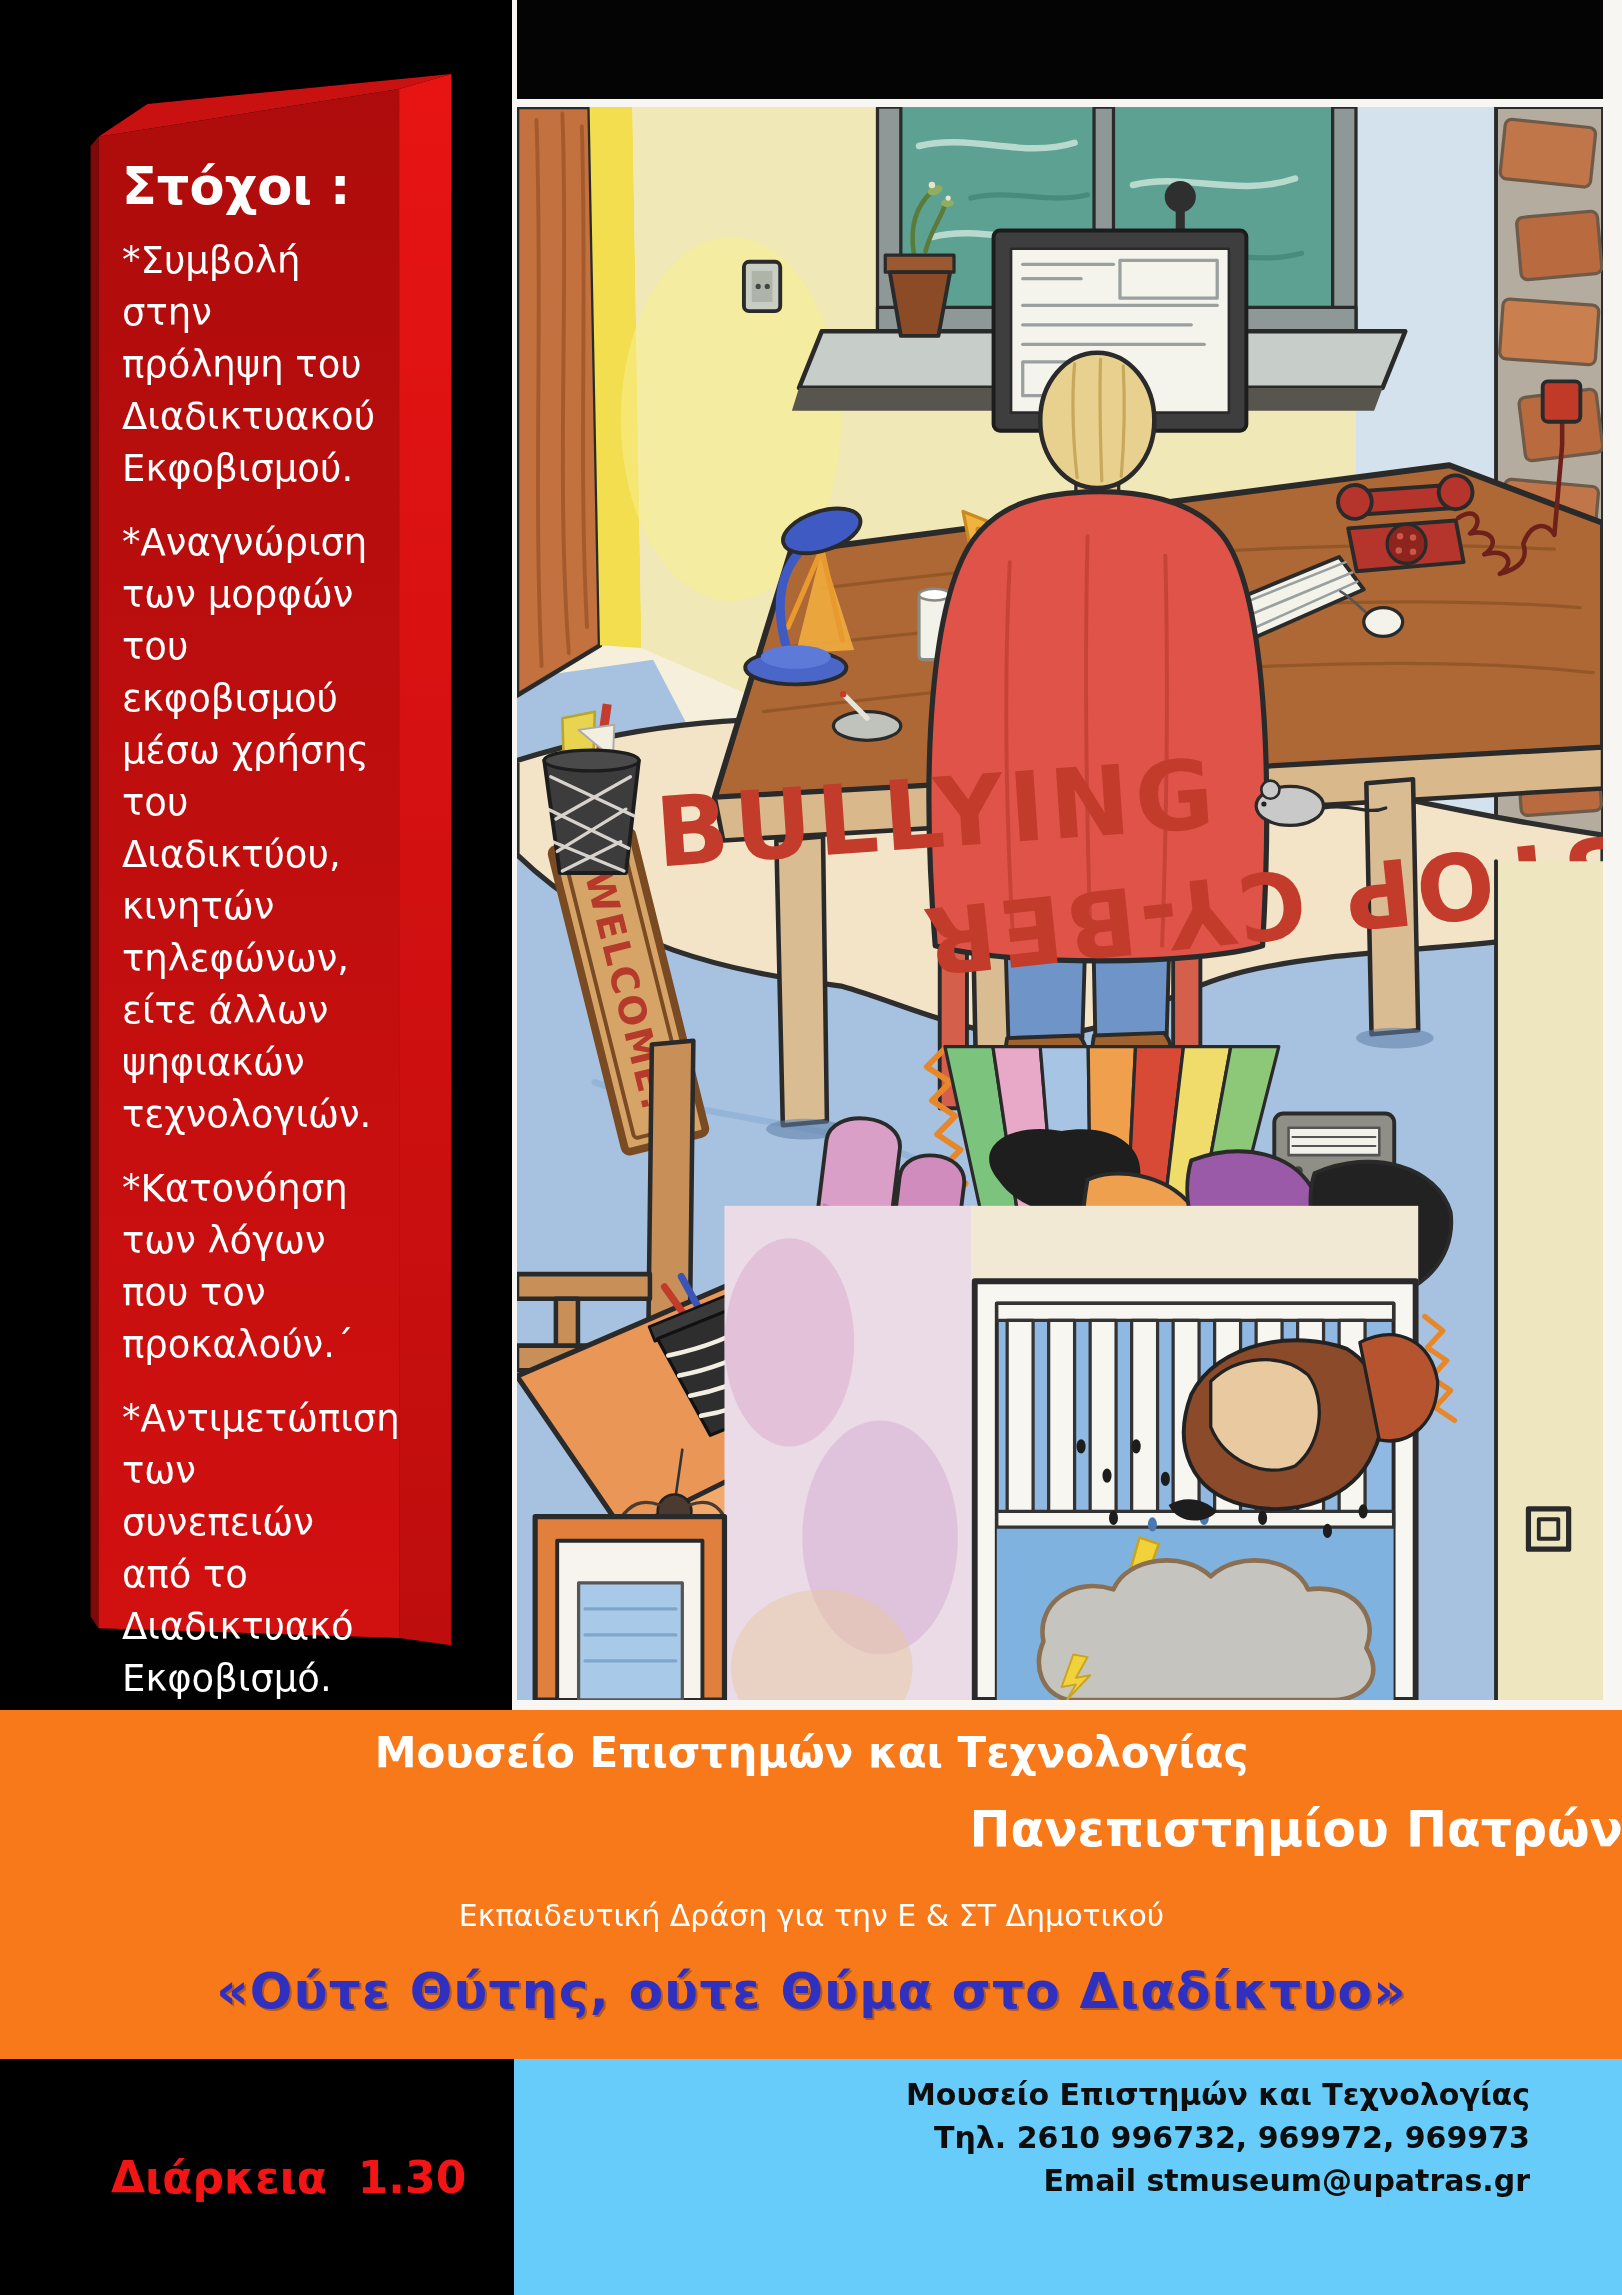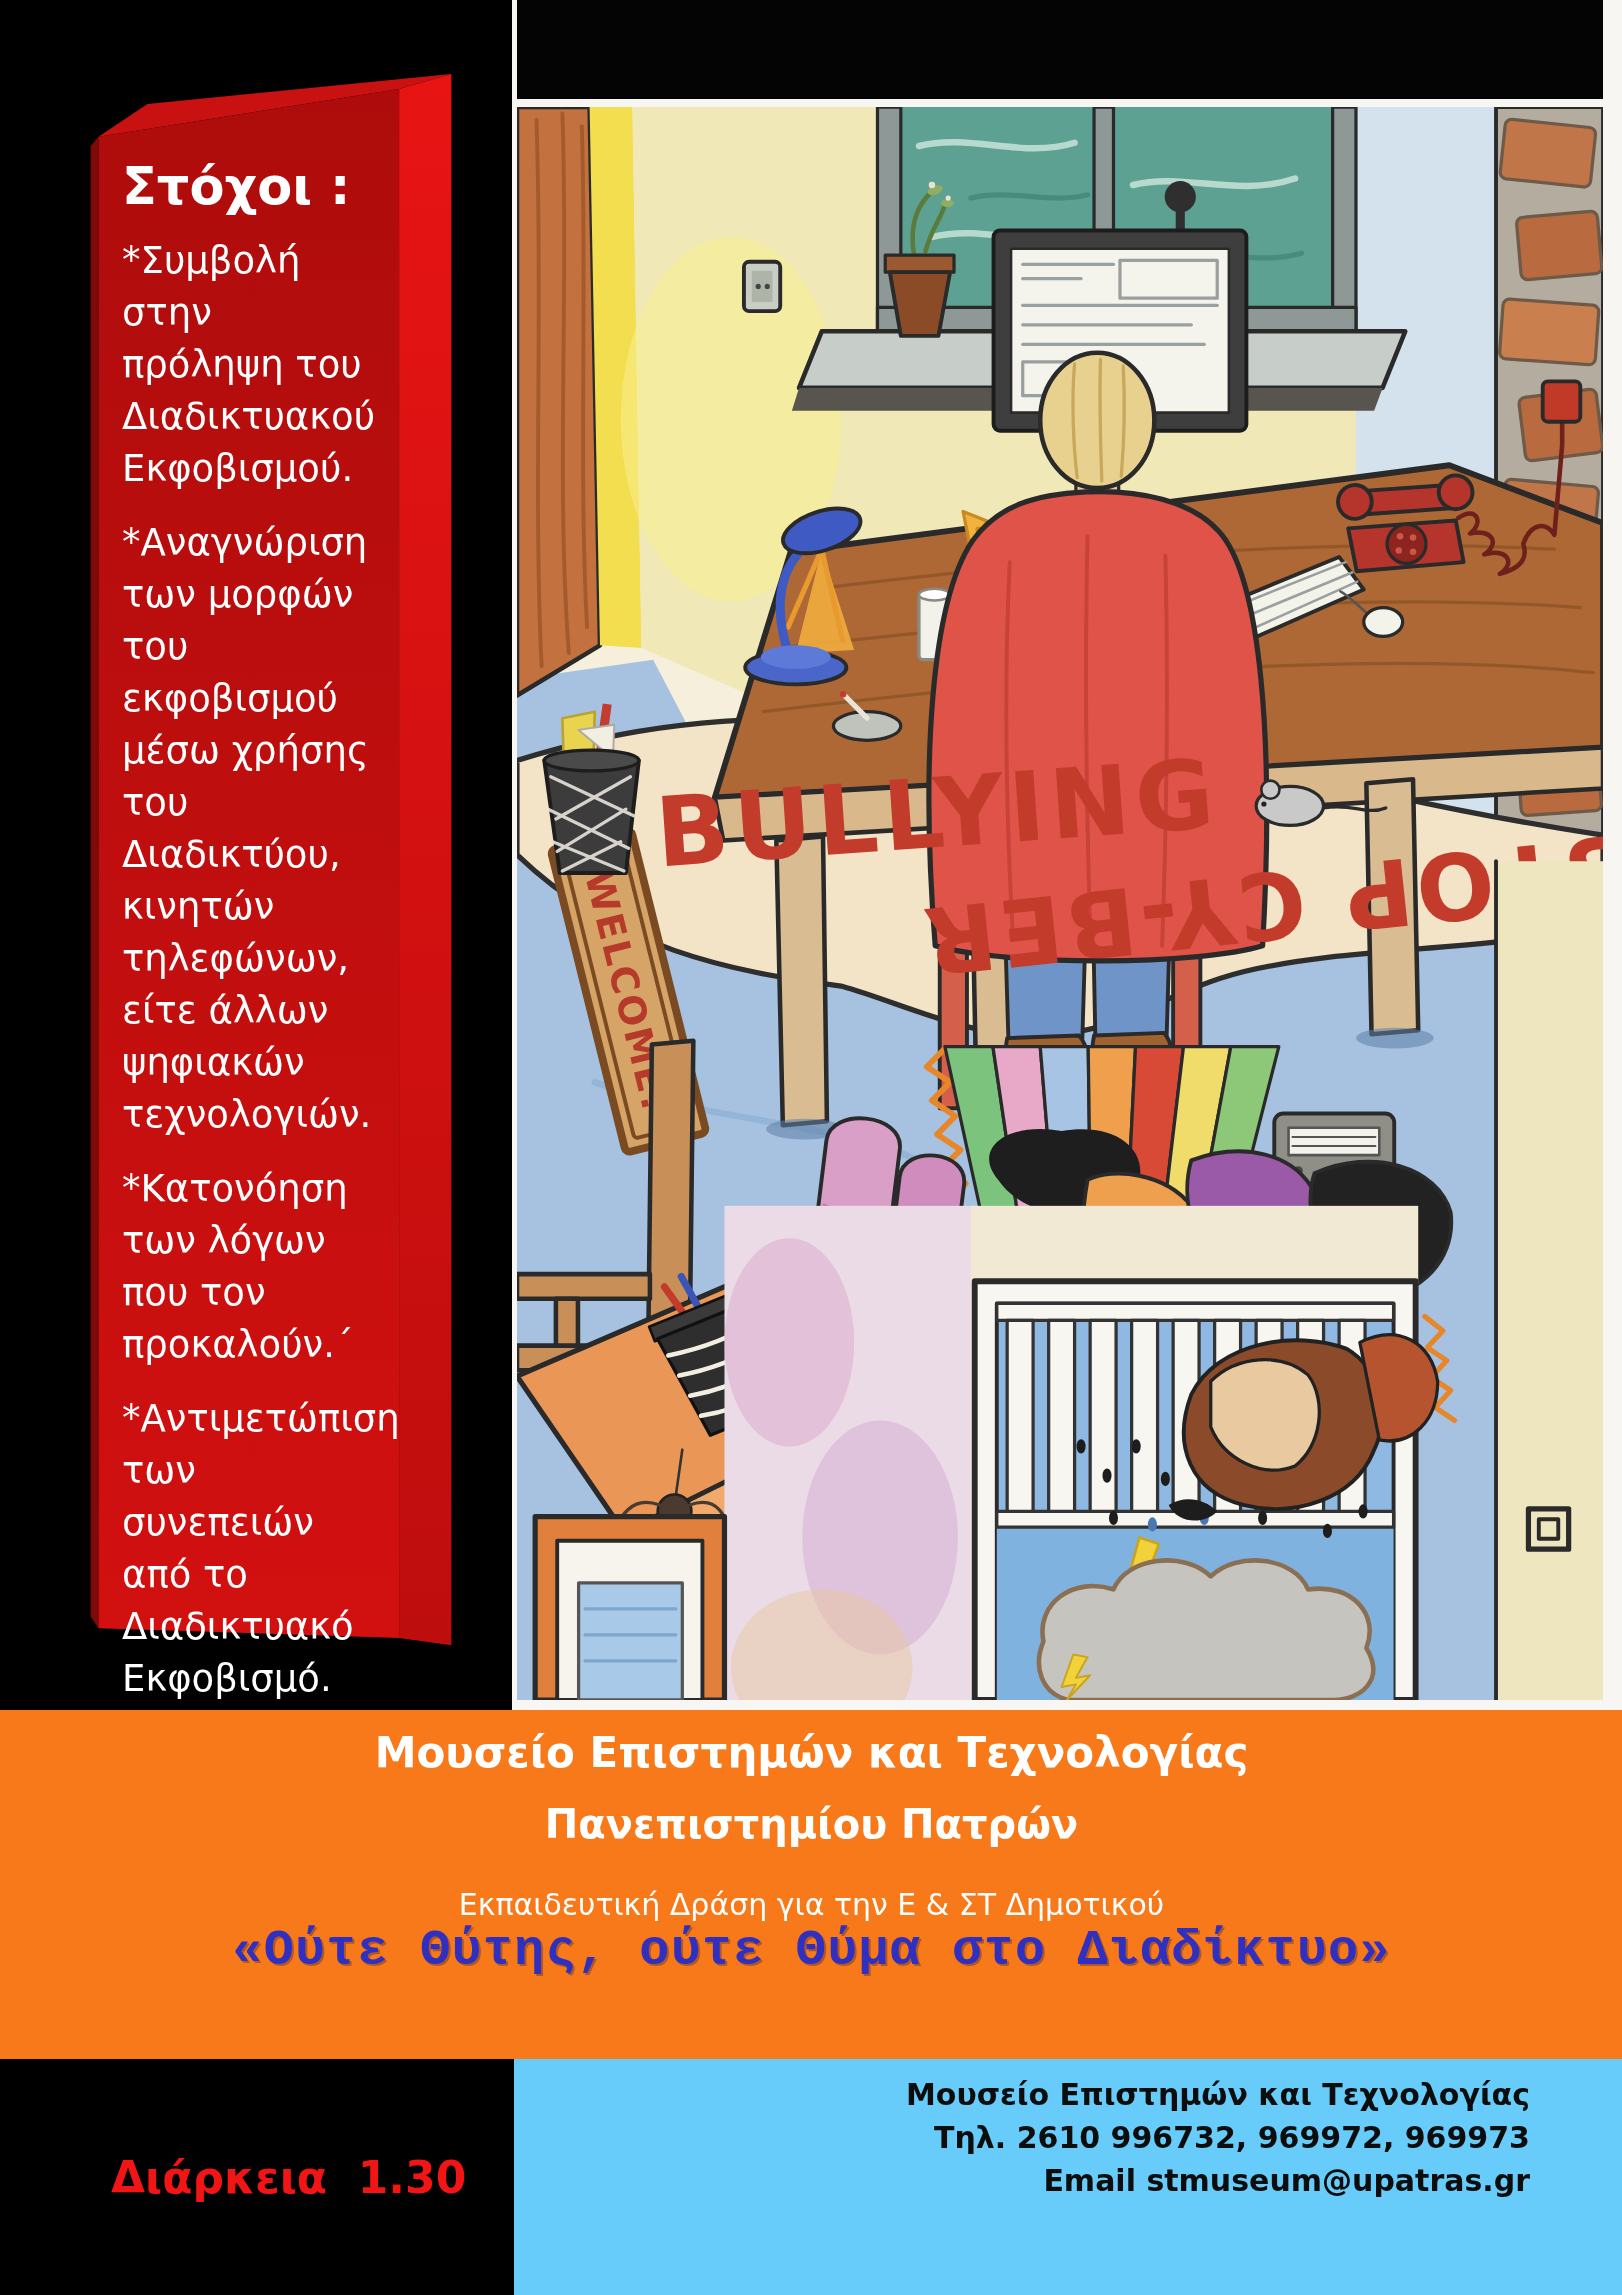--- a/index.html
+++ b/index.html
@@ -10,24 +10,24 @@
   #goals-text{left:122px;top:161px;width:271px;color:#fff;}
   #goals-title{font-size:51px;font-weight:bold;line-height:52px;}
   .goals-para{font-size:37px;line-height:52px;margin-top:22px;white-space:pre-line;}
   
   #photo{left:512px;top:0;width:1110px;height:1710px;background:#f7f6f2;}
   #photo-black{left:5.2px;top:0;width:1086px;height:99px;background:#040404;}
   #drawing{left:5.2px;top:107px;width:1086px;height:1593px;}
   
   #banner{left:0;top:1710px;width:1623px;height:349px;background:#F8791A;text-align:center;color:#fff;}
   .b-line1{font-size:42px;font-weight:bold;padding-top:18.3px;}
-  .b-line2{font-size:40px;font-weight:bold;margin-top:23.6px;}
+  .b-line2{font-size:49px;font-weight:bold;margin-top:23.6px;text-align:right;}
   .b-line3{font-size:30px;margin-top:40px;}
-  .b-head{font-size:50px;font-weight:bold;letter-spacing:1.3px;
-          text-shadow:2px 2px 0 rgba(10,10,60,.30);font-family:Liberation Mono, monospace;}
+  .b-head{font-size:50px;font-weight:bold;margin-top:29px;letter-spacing:1.3px;
+          text-shadow:2px 2px 0 rgba(10,10,60,.30);}
   
   #duration{left:111px;top:2152px;width:340px;font-size:44px;font-weight:bold;}
   #contact{left:514px;top:2059px;width:1108px;height:236px;background:#67CCF9;
            color:#0d0d0d;font-weight:bold;font-size:30px;line-height:43px;
            text-align:right;box-sizing:border-box;padding:14.4px 92px 0 0;}
   svg text{font-family:"DejaVu Sans",sans-serif;}
 </style>
 </head>
 <body>
 

